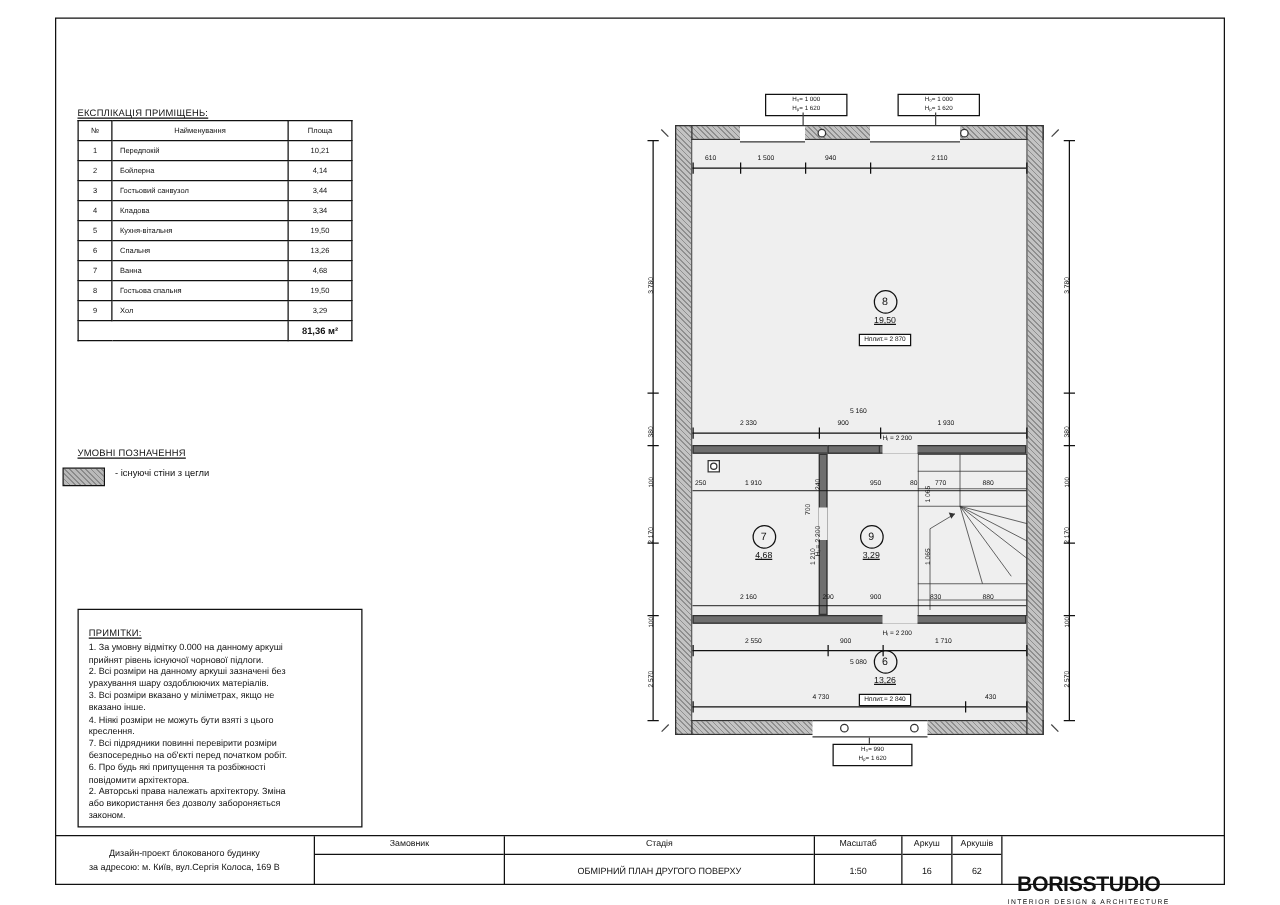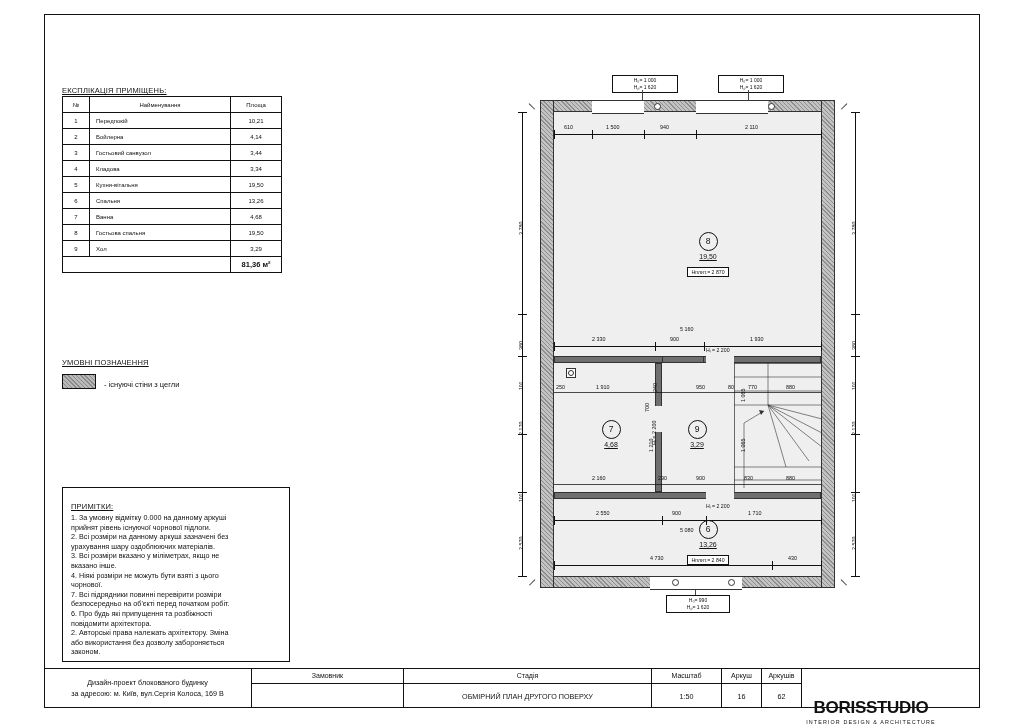--- a/index.html
+++ b/index.html
@@ -31,21 +31,21 @@
     height:11px;
   }
   table.expl th{font-size:6px;}
   table.expl td.name{text-align:left;padding-left:6px;}
   table.expl td.num{width:20px;}
   table.expl td.area{width:44px;}
   table.expl tr.total td{border-top:0.7px solid #111;font-weight:bold;font-size:7.5px;}
   table.expl tr.total td.blank{border-left:0.7px solid #111;border-bottom:0.7px solid #111;}
 
   
-  .legend-row{position:absolute;left:62px;top:374px;display:flex;align-items:flex-end;gap:8px;}
+  .legend-row{position:absolute;left:50px;top:374px;display:flex;align-items:flex-start;gap:8px;}
   .legend-swatch{
     width:32px;height:13px;border:0.7px solid #111;
     background:
       repeating-linear-gradient(45deg,#8a8a8a 0 1px,#b9b9b9 1px 3px);
   }
   .legend-text{font-size:7.5px;color:#111;}
 
   
   .notes-box{
     position:absolute;left:62px;top:487px;width:228px;height:175px;border:0.7px solid #111;
@@ -189,21 +189,21 @@
 
   <div class="notes-box">
     <div class="sec-label" style="position:static;display:block;margin-bottom:2px;">ПРИМІТКИ:</div>
     <p>1. За умовну відмітку 0.000 на данному аркуші</p>
     <p>прийнят рівень існуючої чорнової підлоги.</p>
     <p>2. Всі розміри на данному аркуші зазначені без</p>
     <p>урахування шару оздоблюючих матеріалів.</p>
     <p>3. Всі розміри вказано у міліметрах, якщо не</p>
     <p>вказано інше.</p>
     <p>4. Ніякі розміри не можуть бути взяті з цього</p>
-    <p>чорнової.</p>
+    <p>креслення.</p>
     <p>7. Всі підрядники повинні перевірити розміри</p>
     <p>безпосередньо на об'єкті перед початком робіт.</p>
     <p>6. Про будь які припущення та розбіжності</p>
     <p>повідомити архітектора.</p>
     <p>2. Авторські права належать архітектору. Зміна</p>
     <p>або використання без дозволу забороняється</p>
     <p>законом.</p>
   </div>
 
   <div id="plan">

